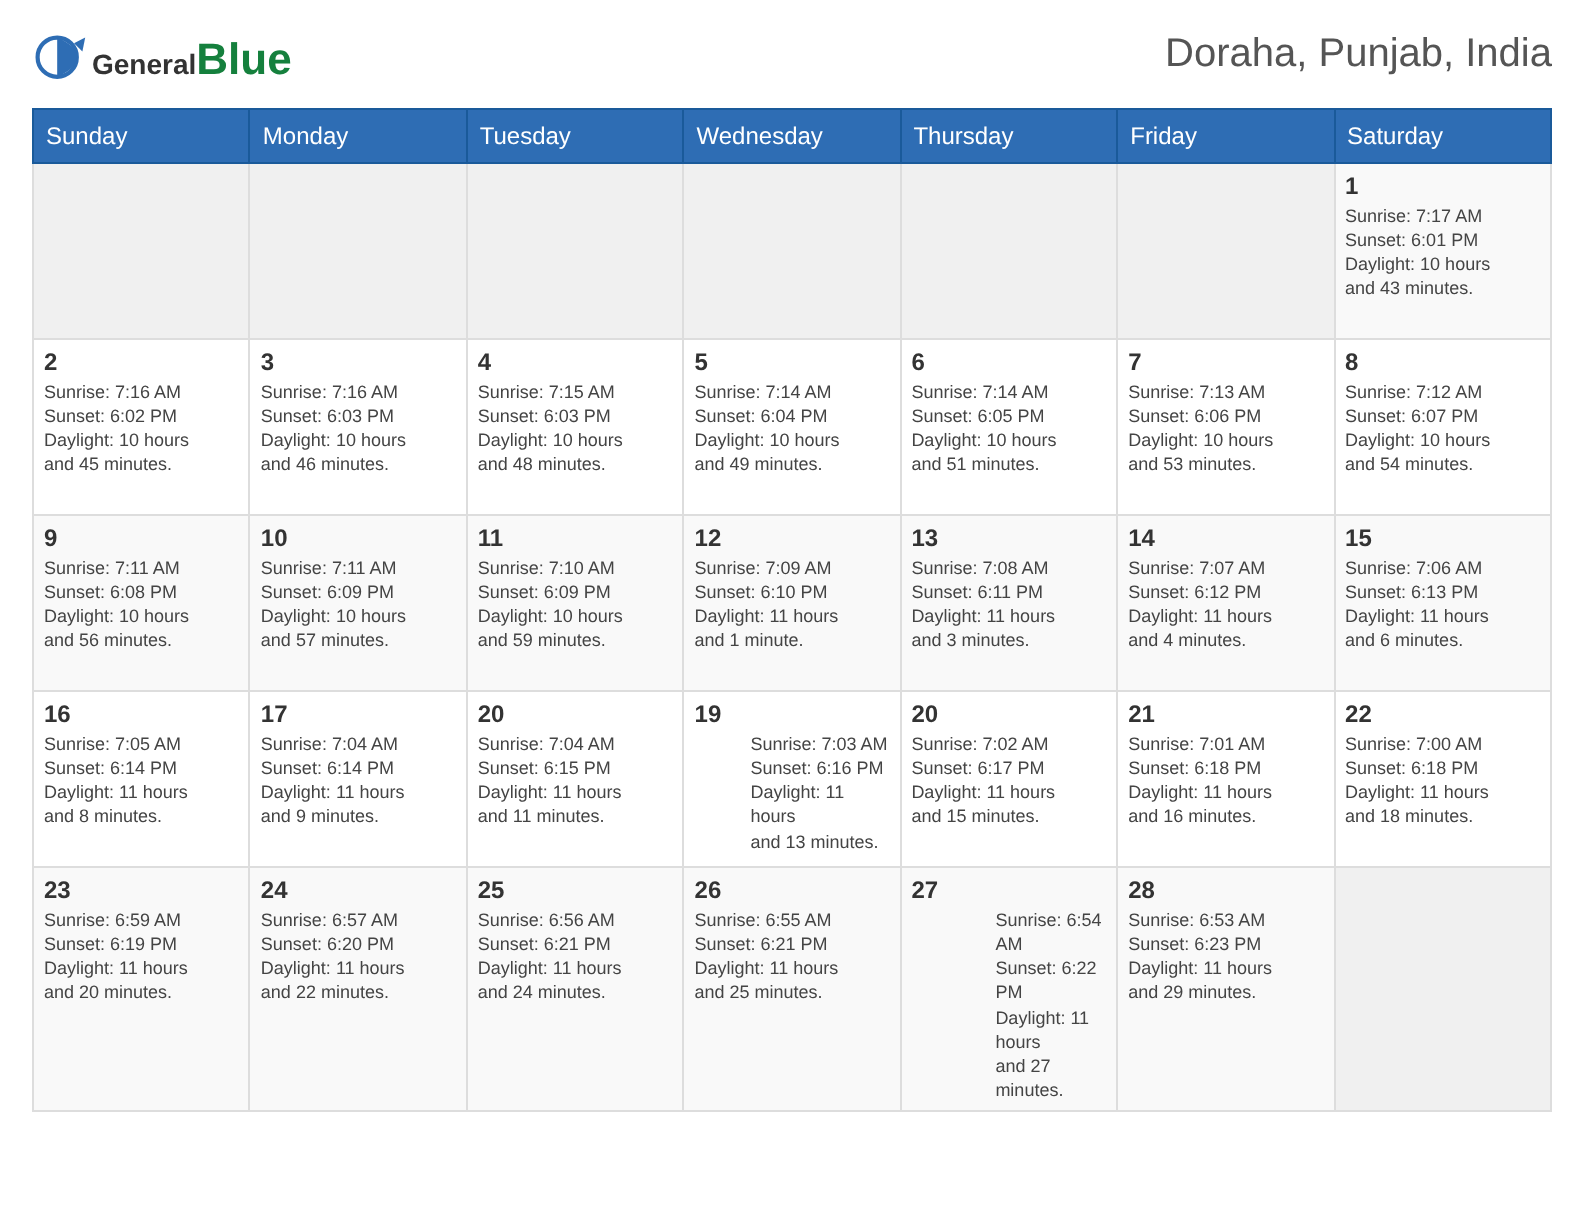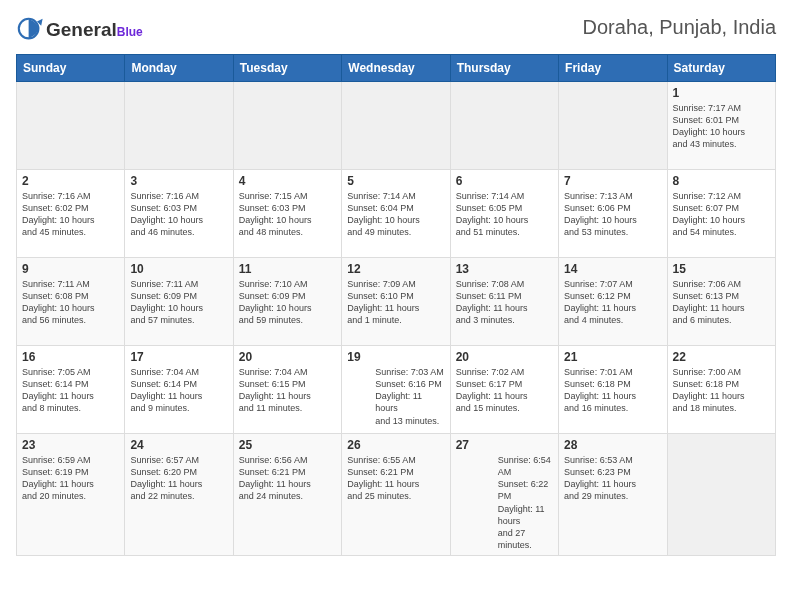--- a/index.html
+++ b/index.html
@@ -39,21 +39,21 @@
     }
     .calendar {
       width: 100%;
       border-collapse: collapse;
       border: 1px solid #ccc;
     }
     .calendar th {
       background-color: #2e6db4;
       color: #fff;
       font-size: 12px;
-      font-weight: bold;
+      font-weight: normal;
       padding: 6px 6px;
       text-align: left;
       border: 1px solid #1a5a9a;
     }
     .calendar td {
       vertical-align: top;
       width: calc(100% / 7);
       padding: 4px 5px;
       font-size: 9.5px;
       color: #333;
@@ -87,21 +87,21 @@
 <body>
 
 <div class="header">
   <div class="logo">
     <svg class="logo-icon" viewBox="0 0 40 40" xmlns="http://www.w3.org/2000/svg">
       <circle cx="18" cy="18" r="14" fill="none" stroke="#2e6db4" stroke-width="3"></circle>
       <path d="M18 4 Q32 10 32 18 Q32 26 18 32" fill="#2e6db4"></path>
       <path d="M30 8 L38 4 L36 14 Z" fill="#2e6db4"></path>
     </svg>
     <div>
-      <span style="font-size:19px;font-weight:bold;color:#333;">General</span><span style="font-size:12px;font-weight:bold;color:#6d28d9;">Blue</span>
+      <span style="font-size:14px;font-weight:bold;color:#333;">General</span><span style="font-size:22px;font-weight:bold;color:#15803d;">Blue</span>
     </div>
   </div>
   <div class="title-block">
     <div class="location-title">Doraha, Punjab, India</div>
   </div>
 </div>
 
 <table class="calendar">
   <thead>
     <tr>

